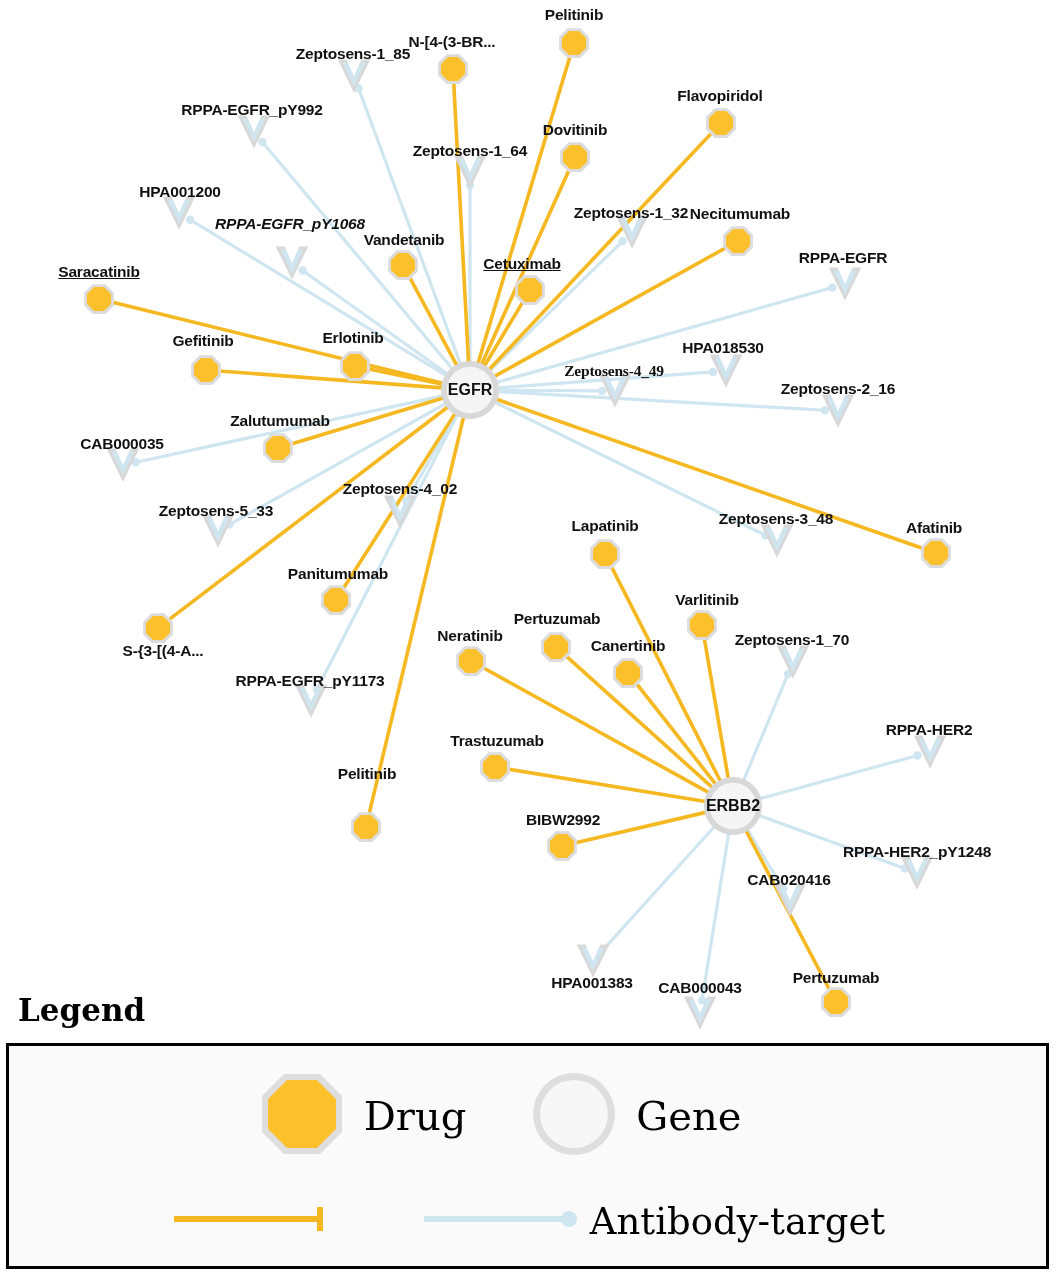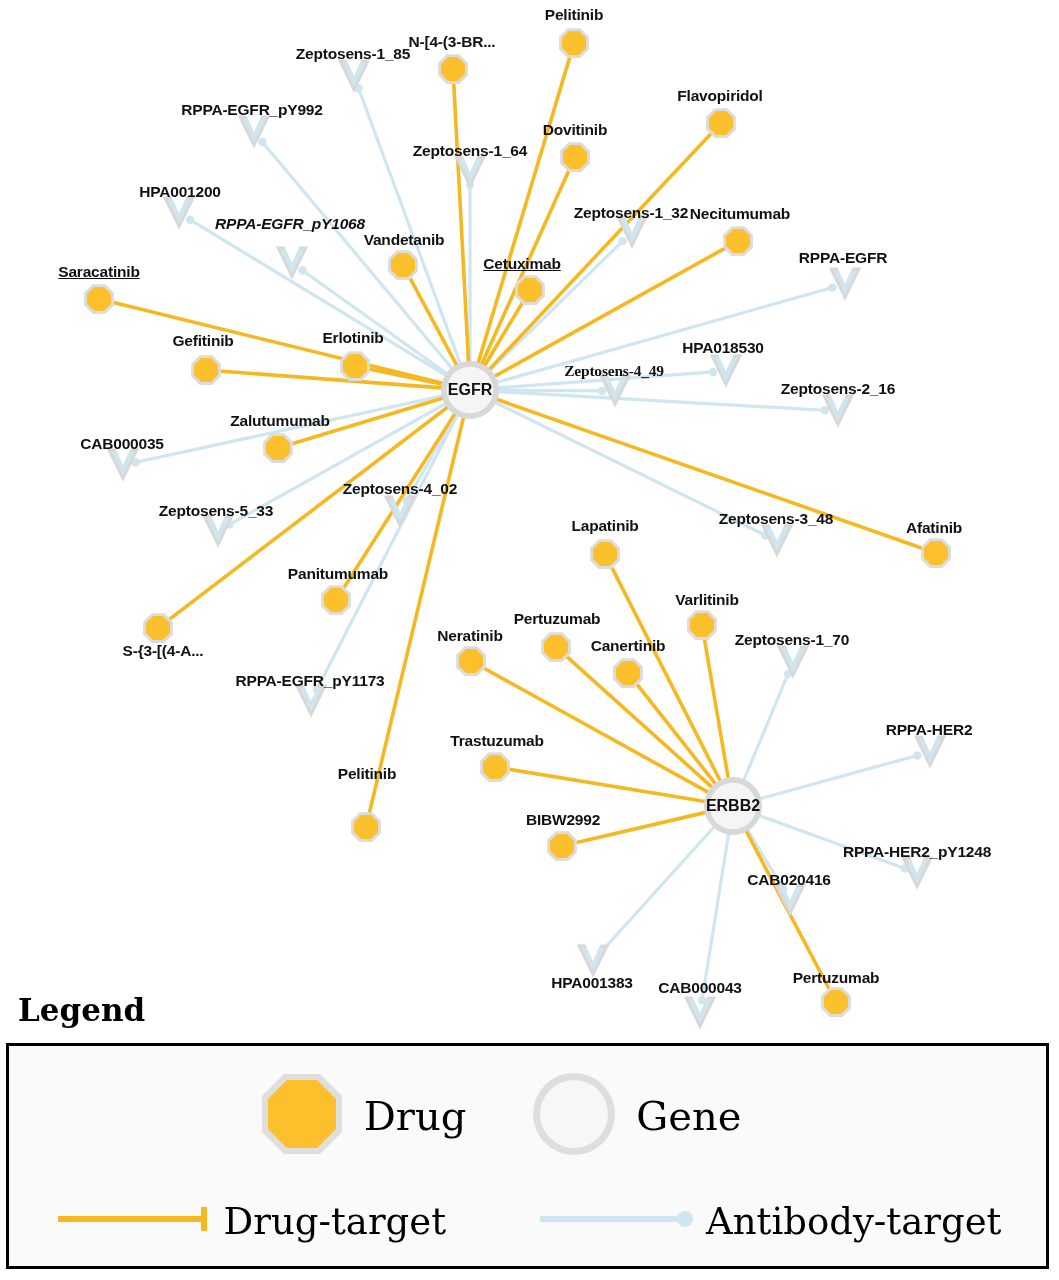--- a/index.html
+++ b/index.html
@@ -559,21 +559,20 @@
 
     <div class="legend-row2">
 
       <div class="legend-edge-item" style="margin-right:90px;">
         <span>
           <svg width="160" height="30" viewBox="0 0 160 30">
             <line x1="4" y1="15" x2="150" y2="15" stroke="#f5b820" stroke-width="6"></line>
             <line x1="150" y1="3" x2="150" y2="27" stroke="#f5b820" stroke-width="6"></line>
           </svg>
         </span>
-        <span class="legend-edge-text">Drug-target</span>
       </div>
 
       <div class="legend-edge-item">
         <span>
           <svg width="160" height="30" viewBox="0 0 160 30">
             <line x1="4" y1="15" x2="146" y2="15" stroke="#cfe6f1" stroke-width="6"></line>
             <circle cx="149" cy="15" r="8" fill="#cfe6f1"></circle>
           </svg>
         </span>
         <span class="legend-edge-text">Antibody-target</span>

